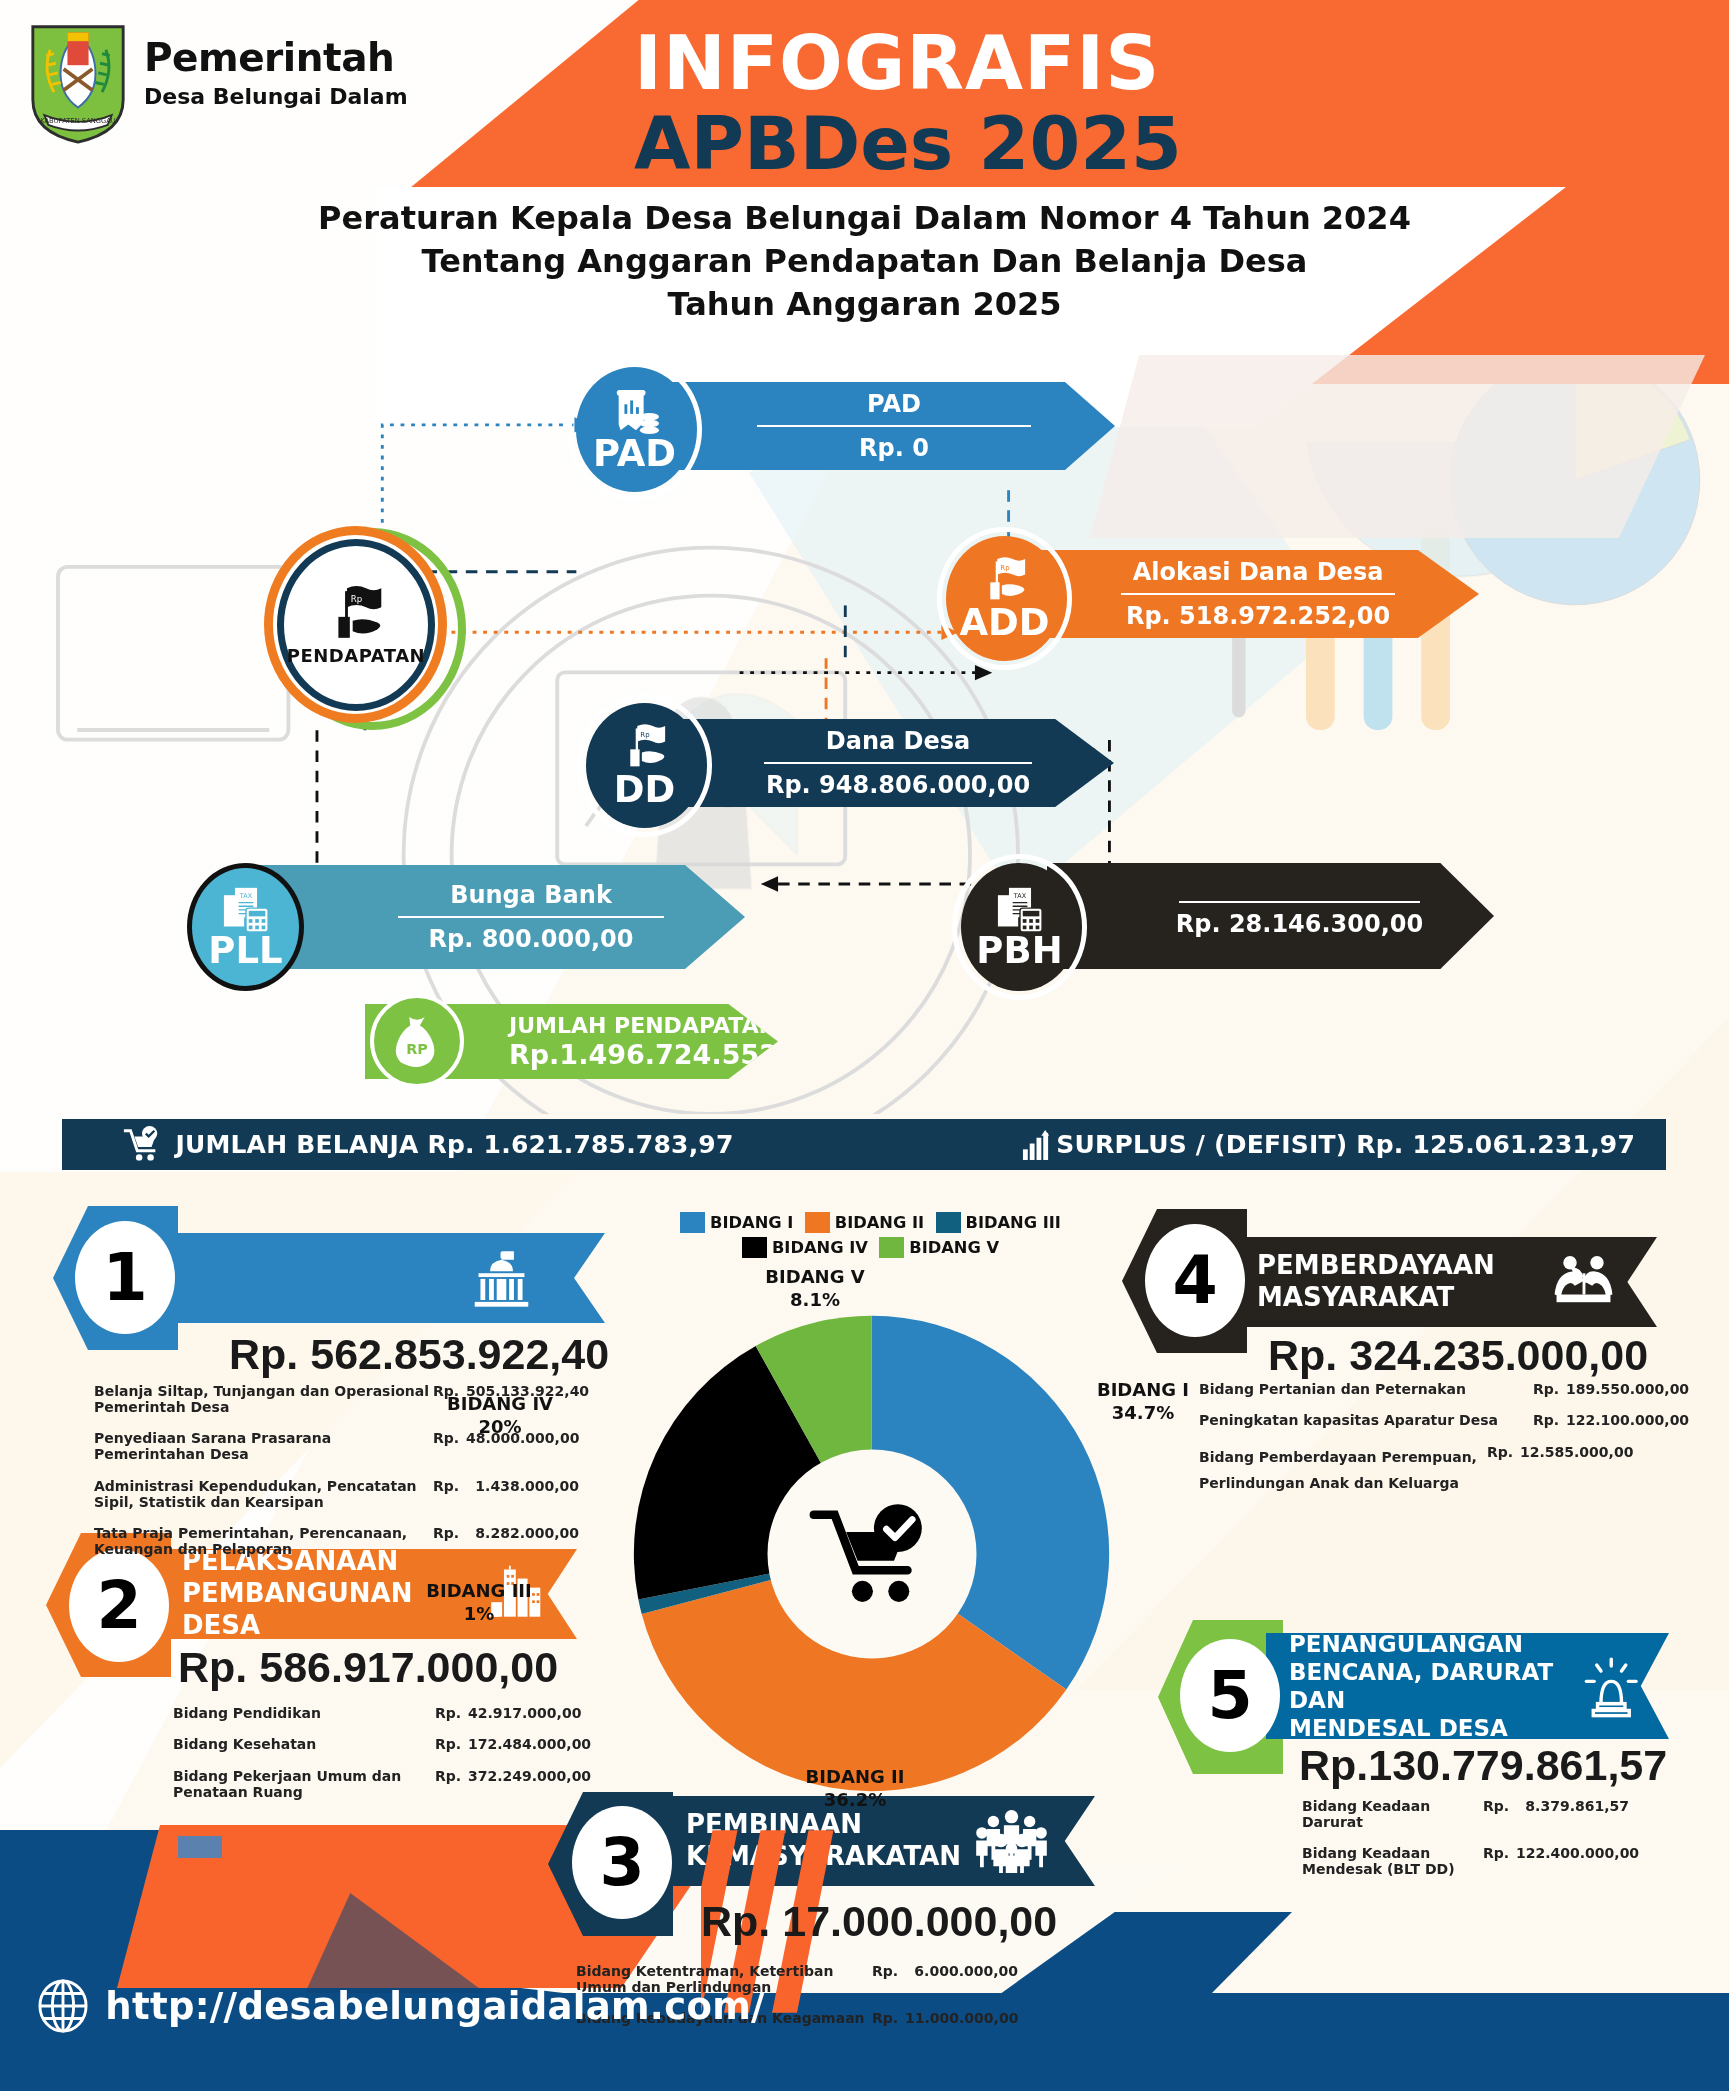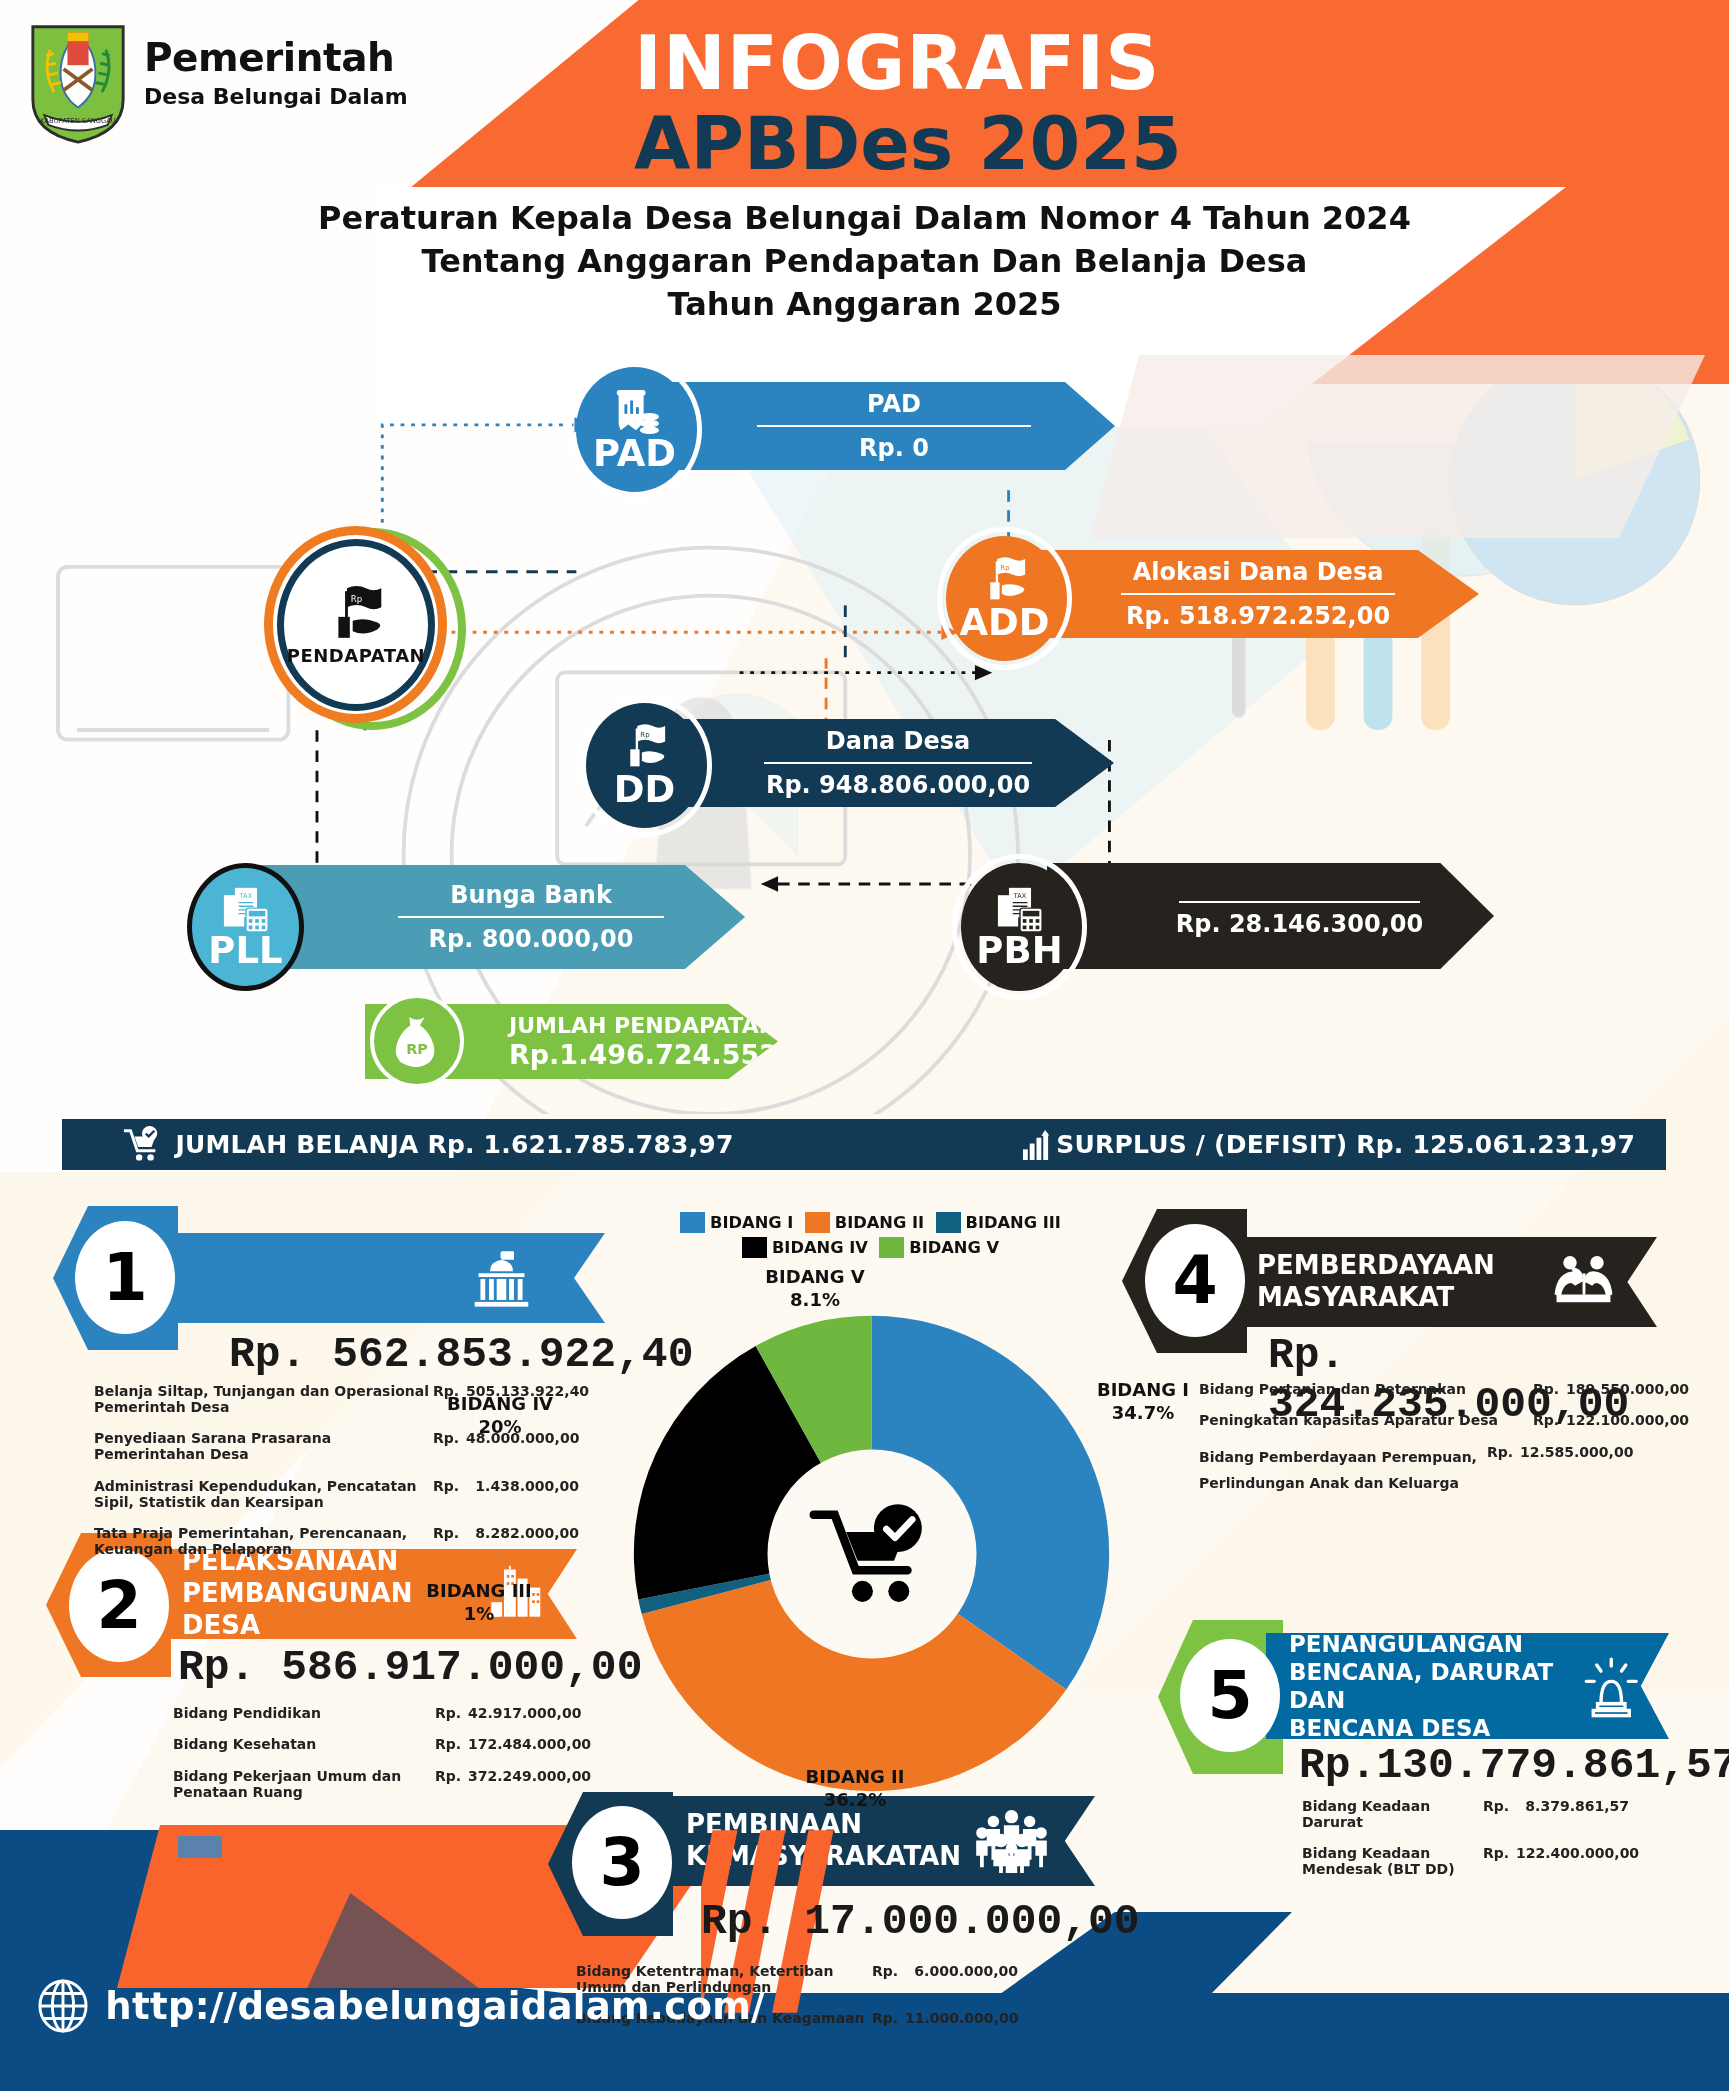--- a/index.html
+++ b/index.html
@@ -93,21 +93,21 @@
   .numdisc { position:absolute; width:100px; height:113px; border-radius:50%;
     background:#fff; display:flex; align-items:center; justify-content:center; z-index:5;}
   .numdisc span { font-size:65px; font-weight:bold; color:#000; font-family:"DejaVu Sans", sans-serif;}
   .ribbon { position:absolute; height:90px; z-index:4;
     clip-path:polygon(0 0, 100% 0, 93% 50%, 100% 100%, 0 100%);
     display:flex; align-items:center; }
   .ribbon .txt { color:#fff; font-weight:bold; font-size:26px; line-height:1.22; padding-left:23px;
      font-family:"DejaVu Sans", sans-serif;}
   .ribbon .ico { margin-left:auto; margin-right:71px; }
   .amount { position:absolute; font-size:43px; font-weight:bold; color:#1a1a1a;
-     font-family:Liberation Mono, monospace; z-index:9;}
+     font-family:Liberation Sans, sans-serif; z-index:9;}
   .lines { position:absolute; z-index:9; }
   .lines .row { display:flex; font-size:14px; font-weight:bold; color:#222;
      margin-bottom:15.4px; font-family:"DejaVu Sans", sans-serif;}
   .lines .row .nm { flex:1; }
   .lines .row .rp { width:33px; text-align:left; }
   .lines .row .vl { width:113px; text-align:right; }
 
   
   .legend { position:absolute; left:672px; top:1212px; width:403px; text-align:center; z-index:9;}
   .legend .lrow { display:flex; justify-content:center; align-items:center; gap:5.8px; margin-bottom:3.8px;}
@@ -597,21 +597,21 @@
   </div>
 
   <div class="hex" style="left:1158px; top:1620px; background:#7dc243; height:154px;"></div>
   <div class="numdisc" style="left:1180px; top:1639px;">
     <span>5</span>
   </div>
   <div class="ribbon" style="left:1266px; top:1633px; width:403px; height:106px; background:#0369a1;">
     <div class="txt" style="font-size:23px;">
       <div>PENANGULANGAN</div>
       <div>BENCANA, DARURAT DAN</div>
-      <div>BENCANA DESA</div>
+      <div>MENDESAL DESA</div>
     </div>
     <svg class="ico" width="63" height="69" viewBox="0 0 66 72" style="margin-right:29px;">
       <g stroke="#fff" stroke-width="4" fill="none" stroke-linecap="round">
         <path d="M33 4 v8"></path>
           <path d="M16 11 l5 7"></path>
           <path d="M50 11 l-5 7"></path>
         <path d="M4 30 h9"></path>
           <path d="M62 30 h-9"></path>
       </g>
       <path d="M21 56 q0 -26 12 -26 q12 0 12 26 Z" fill="none" stroke="#fff" stroke-width="4"></path>

